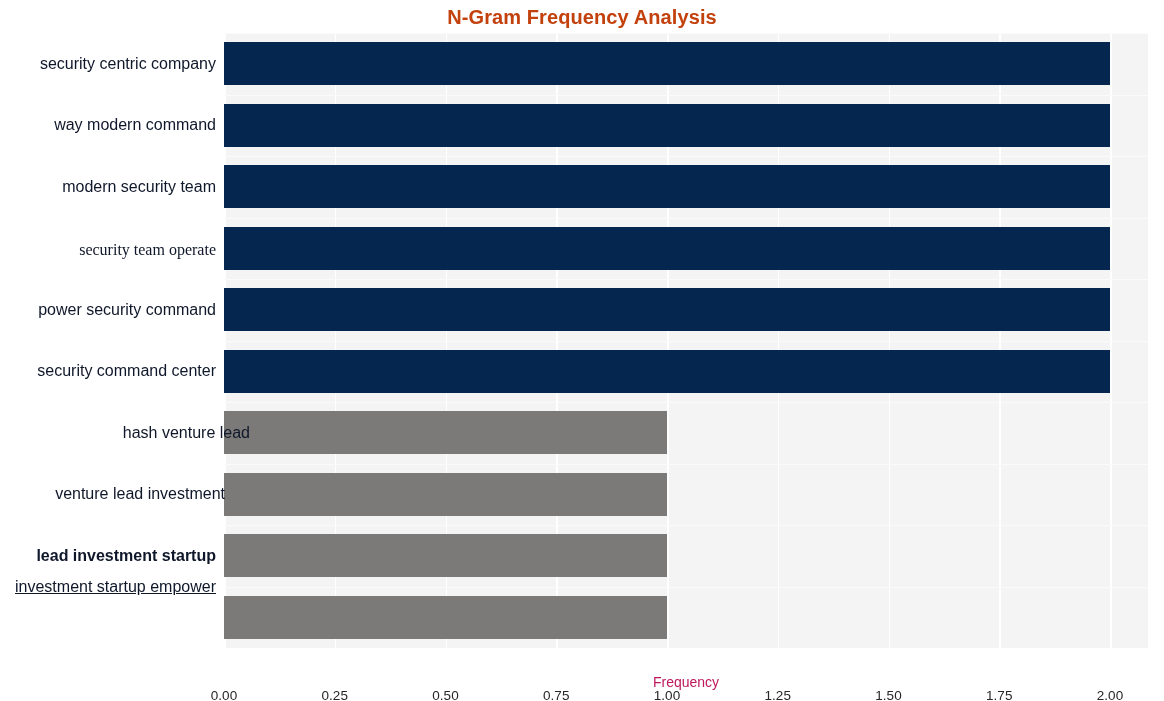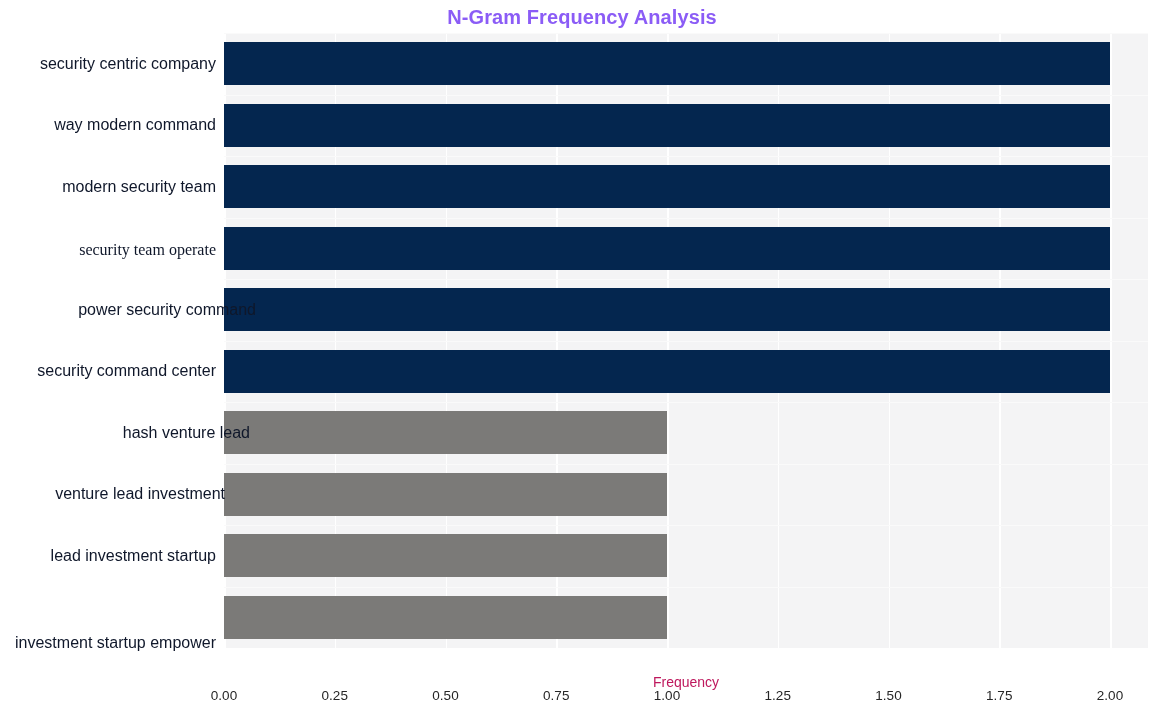--- a/index.html
+++ b/index.html
@@ -21,21 +21,21 @@
   }
   
   #chart-title {
     position: absolute;
     left: 0;
     top: 6px;
     width: 1164px;
     text-align: center;
     font-size: 20px;
     font-weight: bold;
-    color: #8b5cf6;
+    color: #c2410c;
     letter-spacing: 0.1px;
   }
   
   #plot-area {
     position: absolute;
     left: 224px;
     top: 33px;
     width: 924px;
     height: 615px;
     background: #f4f4f5;
@@ -151,26 +151,26 @@
         <div class="bar" style="width: 443px; top: 501.25px; background: rgb(123, 122, 120);"></div>
         <div class="bar" style="width: 443px; top: 562.75px; background: rgb(123, 122, 120);"></div>
       </div>
   </div>
 
   <div id="y-axis-labels">
       <div class="ylabel" style="top: 21.75px;">security centric company</div>
       <div class="ylabel" style="top: 83.25px;">way modern command</div>
       <div class="ylabel" style="top: 144.75px;">modern security team</div>
       <div class="ylabel" style="top: 208px; font-family: Liberation Serif, serif;">security team operate</div>
-      <div class="ylabel" style="top: 267.75px; margin-left: 40px;">power security command</div>
+      <div class="ylabel" style="top: 267.75px;">power security command</div>
       <div class="ylabel" style="top: 329.25px;">security command center</div>
       <div class="ylabel" style="top: 390.75px; padding-left: 34px;">hash venture lead</div>
       <div class="ylabel" style="top: 452.25px; padding-left: 9px;">venture lead investment</div>
-      <div class="ylabel" style="top: 513.75px;">lead investment startup</div>
-      <div class="ylabel" style="top: 601px;">investment startup empower</div>
+      <div class="ylabel" style="top: 513.75px; font-weight: bold;">lead investment startup</div>
+      <div class="ylabel" style="top: 545px; text-decoration: underline;">investment startup empower</div>
     </div>
 
   <div id="x-axis-ticks">
       <div class="xtick" style="left: 224px;">0.00</div>
       <div class="xtick" style="left: 334.75px;">0.25</div>
       <div class="xtick" style="left: 445.5px;">0.50</div>
       <div class="xtick" style="left: 556.25px;">0.75</div>
       <div class="xtick" style="left: 667px;">1.00</div>
       <div class="xtick" style="left: 777.75px;">1.25</div>
       <div class="xtick" style="left: 888.5px;">1.50</div>

